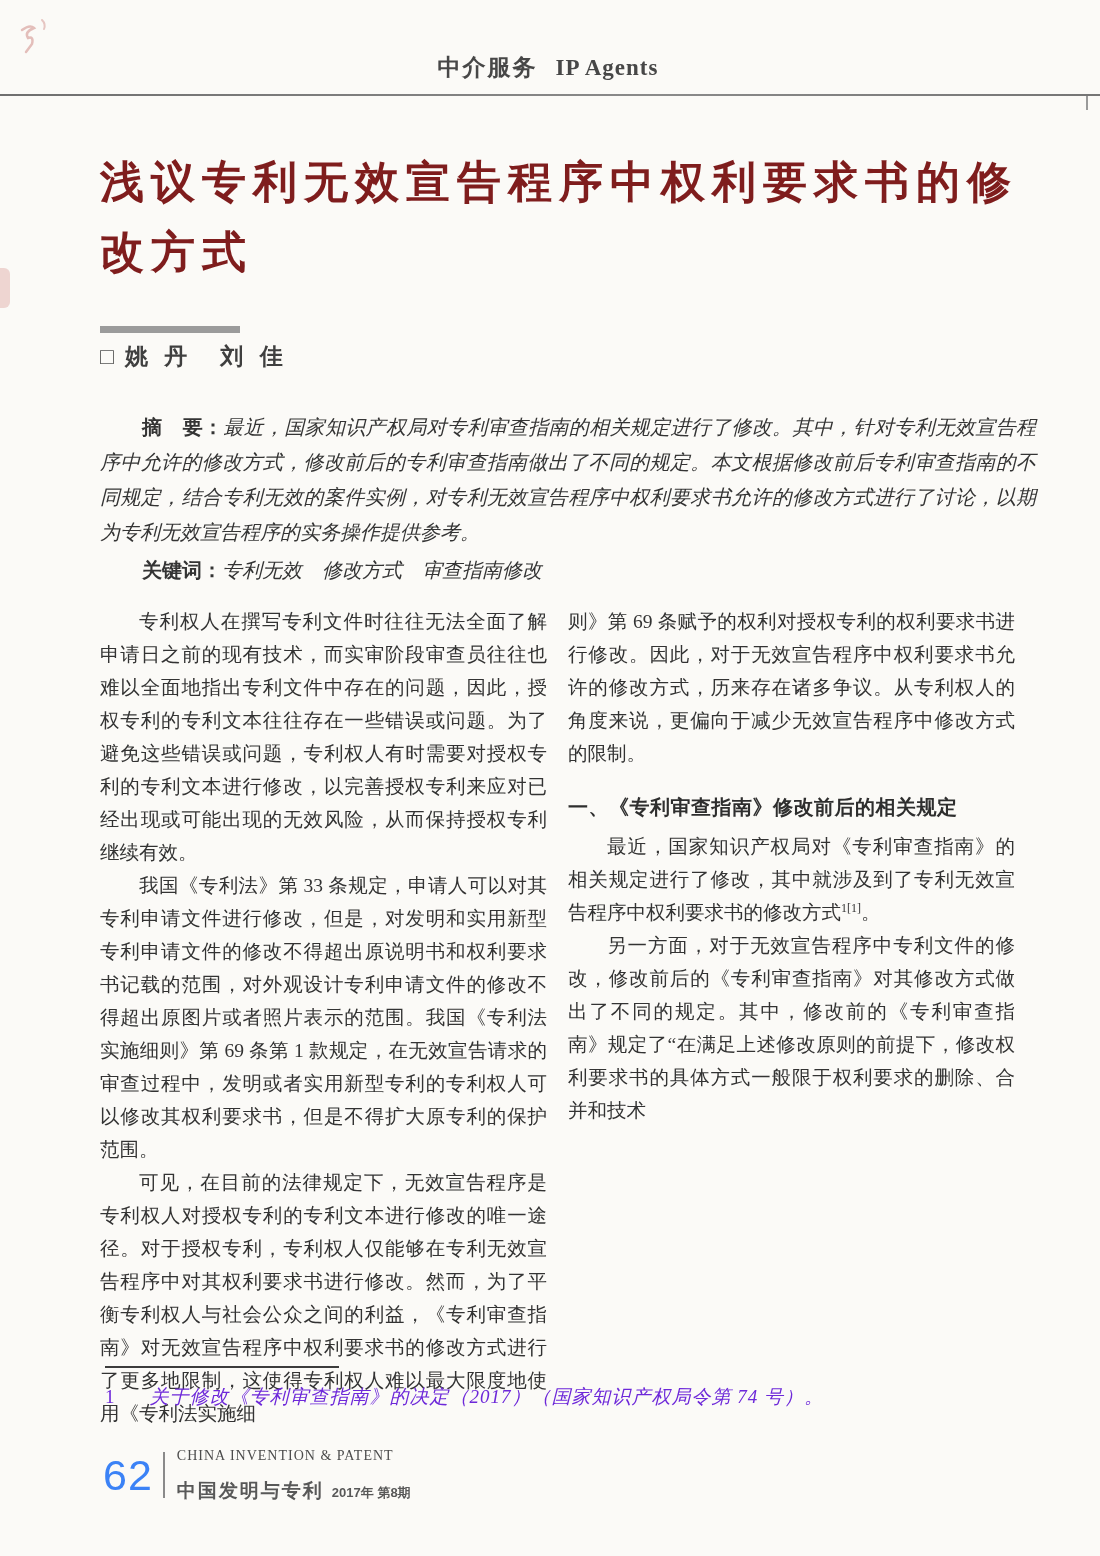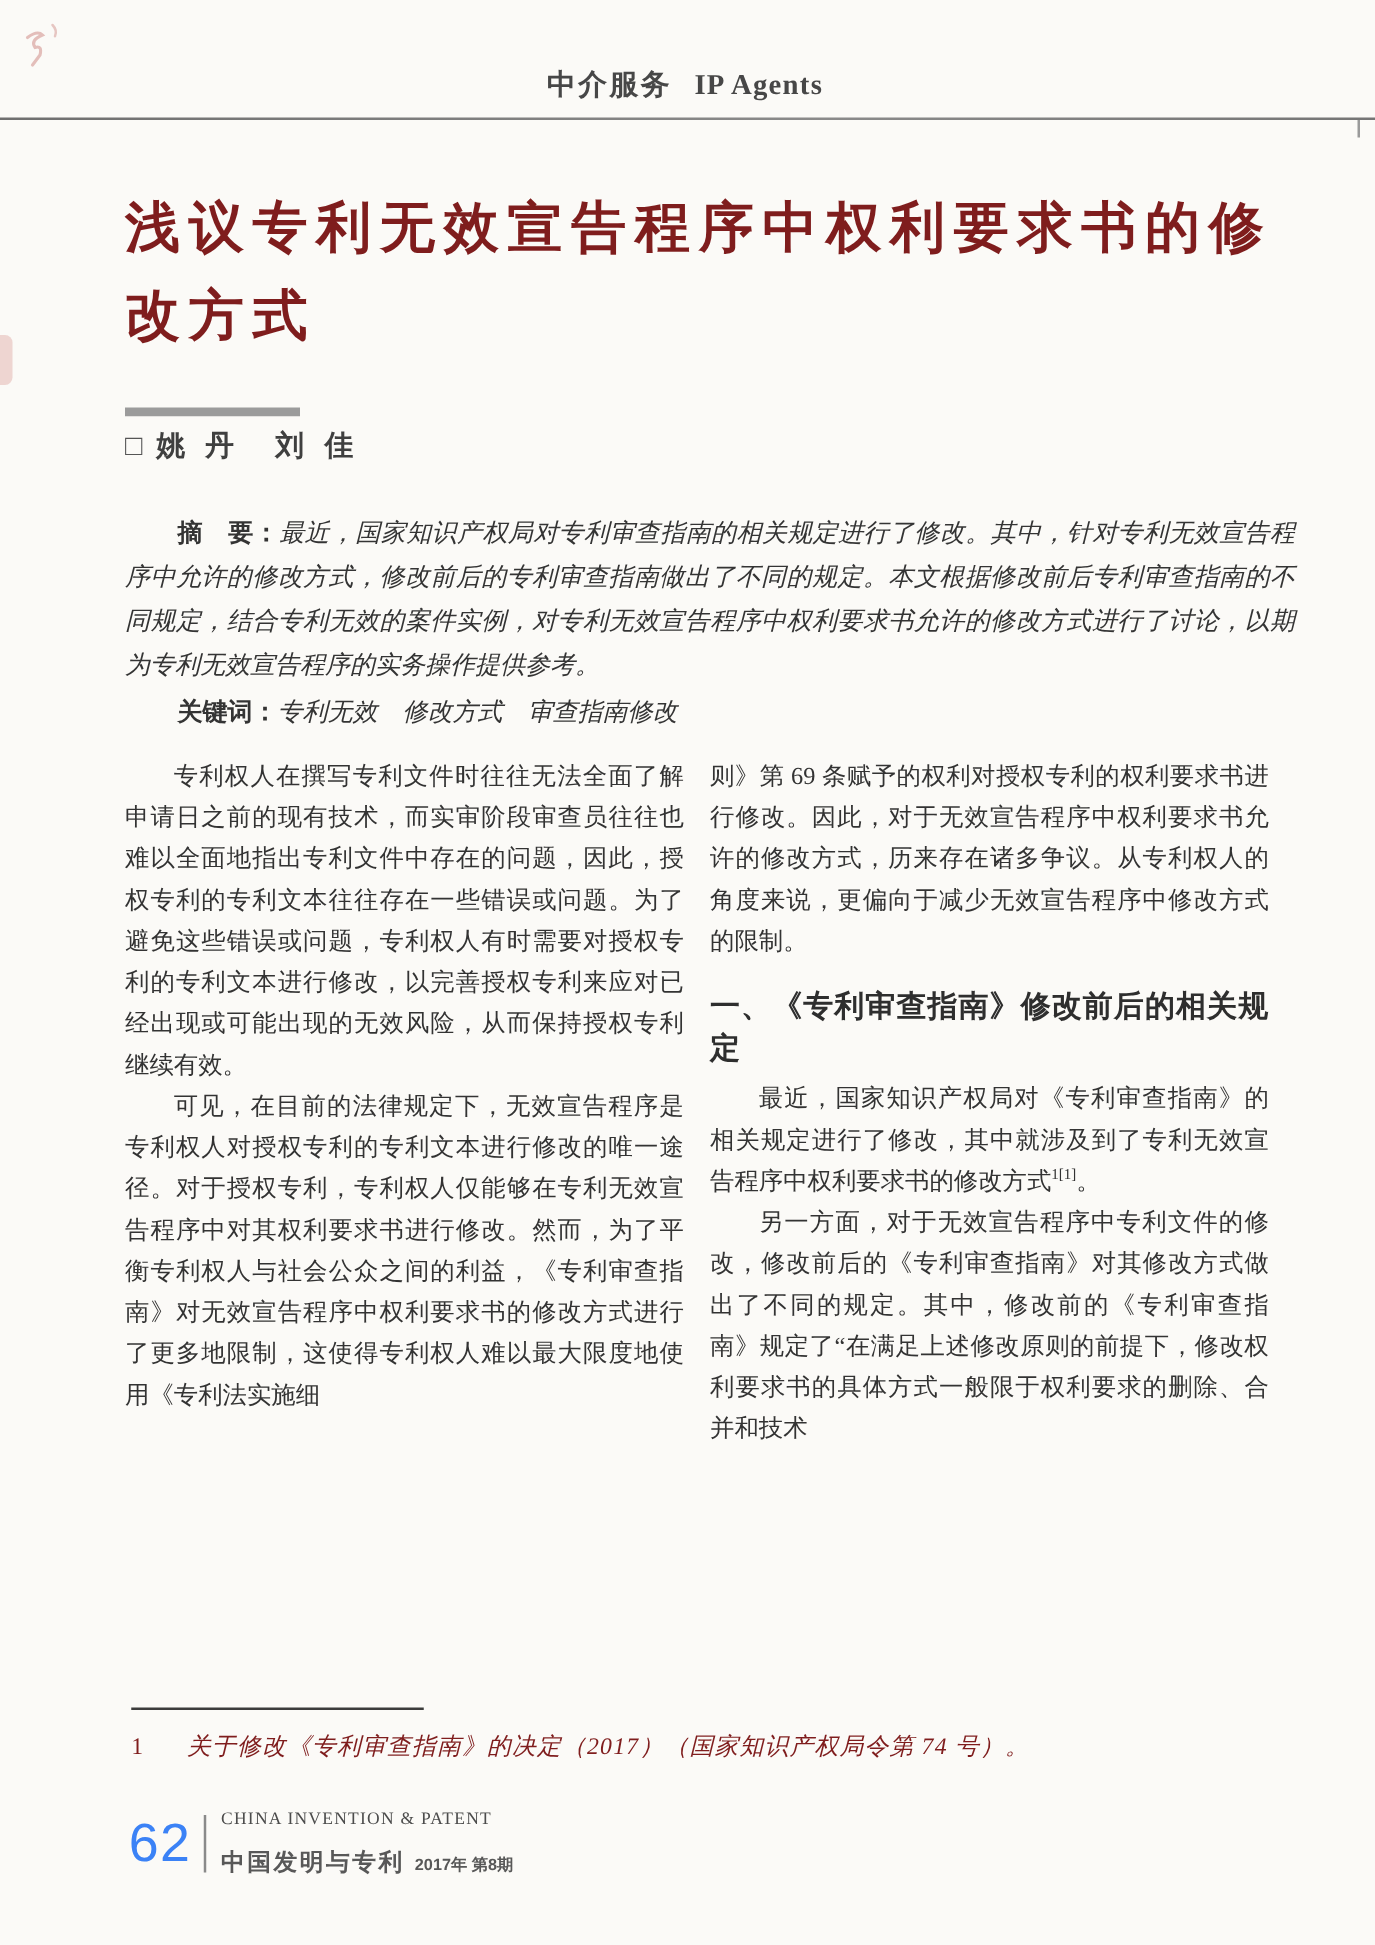--- a/index.html
+++ b/index.html
@@ -70,31 +70,31 @@
     width:447px;
     font-size:19.5px;line-height:33px;
     text-align:justify;color:#333;
   }
   .col p{margin:0;text-indent:39px;}
   .col p.noindent{text-indent:0;}
   .col-left{top:605px;left:100px;}
   .col-right{top:605px;left:568px;}
   .section-heading{
     margin:21px 0 6px 0 !important;text-indent:0 !important;
-    font-family:Liberation Mono, monospace;
-    font-weight:bold;font-size:24px;color:#2e2e2e;
+    font-family:Liberation Serif, serif;
+    font-weight:bold;font-size:20px;color:#2e2e2e;
     letter-spacing:0.5px;
   }
   sup.fn-ref{font-size:12px;line-height:0;}
 
   
   .footnote-rule{top:1366px;left:105px;width:234px;height:2px;background:#3c3c3c;}
   .footnote{
     top:1384px;left:105px;width:930px;
-    font-size:19px;font-style:italic;color:#7f1d1d;
+    font-size:19px;font-style:italic;color:#6d28d9;
     letter-spacing:1px;
   }
   .footnote .fn-num{font-style:normal;margin-right:34px;}
 
   
   .page-footer{
     top:1448px;left:103px;
     display:flex;align-items:center;
   }
   .page-number{
@@ -137,20 +137,21 @@
   <span class="sq">□</span><span>姚 丹　刘 佳</span>
 </div>
 
 <div class="abs abstract-block">
   <p class="kaiti"><span class="label">摘　要：</span><span>最近，国家知识产权局对专利审查指南的相关规定进行了修改。其中，针对专利无效宣告程序中允许的修改方式，修改前后的专利审查指南做出了不同的规定。本文根据修改前后专利审查指南的不同规定，结合专利无效的案件实例，对专利无效宣告程序中权利要求书允许的修改方式进行了讨论，以期为专利无效宣告程序的实务操作提供参考。</span></p>
   <p class="kaiti keywords-p"><span class="label">关键词：</span><span>专利无效　修改方式　审查指南修改</span></p>
 </div>
 
 <div class="abs col col-left">
   <p>专利权人在撰写专利文件时往往无法全面了解申请日之前的现有技术，而实审阶段审查员往往也难以全面地指出专利文件中存在的问题，因此，授权专利的专利文本往往存在一些错误或问题。为了避免这些错误或问题，专利权人有时需要对授权专利的专利文本进行修改，以完善授权专利来应对已经出现或可能出现的无效风险，从而保持授权专利继续有效。</p>
+  <p>我国《专利法》第 33 条规定，申请人可以对其专利申请文件进行修改，但是，对发明和实用新型专利申请文件的修改不得超出原说明书和权利要求书记载的范围，对外观设计专利申请文件的修改不得超出原图片或者照片表示的范围。我国《专利法实施细则》第 69 条第 1 款规定，在无效宣告请求的审查过程中，发明或者实用新型专利的专利权人可以修改其权利要求书，但是不得扩大原专利的保护范围。</p>
   <p>可见，在目前的法律规定下，无效宣告程序是专利权人对授权专利的专利文本进行修改的唯一途径。对于授权专利，专利权人仅能够在专利无效宣告程序中对其权利要求书进行修改。然而，为了平衡专利权人与社会公众之间的利益，《专利审查指南》对无效宣告程序中权利要求书的修改方式进行了更多地限制，这使得专利权人难以最大限度地使用《专利法实施细</p>
 </div>
 
 <div class="abs col col-right">
   <p class="noindent">则》第 69 条赋予的权利对授权专利的权利要求书进行修改。因此，对于无效宣告程序中权利要求书允许的修改方式，历来存在诸多争议。从专利权人的角度来说，更偏向于减少无效宣告程序中修改方式的限制。</p>
   <p class="section-heading">一、《专利审查指南》修改前后的相关规定</p>
   <p><span>最近，国家知识产权局对《专利审查指南》的相关规定进行了修改，其中就涉及到了专利无效宣告程序中权利要求书的修改方式</span><sup class="fn-ref">1[1]</sup><span>。</span></p>
   <p>另一方面，对于无效宣告程序中专利文件的修改，修改前后的《专利审查指南》对其修改方式做出了不同的规定。其中，修改前的《专利审查指南》规定了“在满足上述修改原则的前提下，修改权利要求书的具体方式一般限于权利要求的删除、合并和技术</p>
 </div>
 

